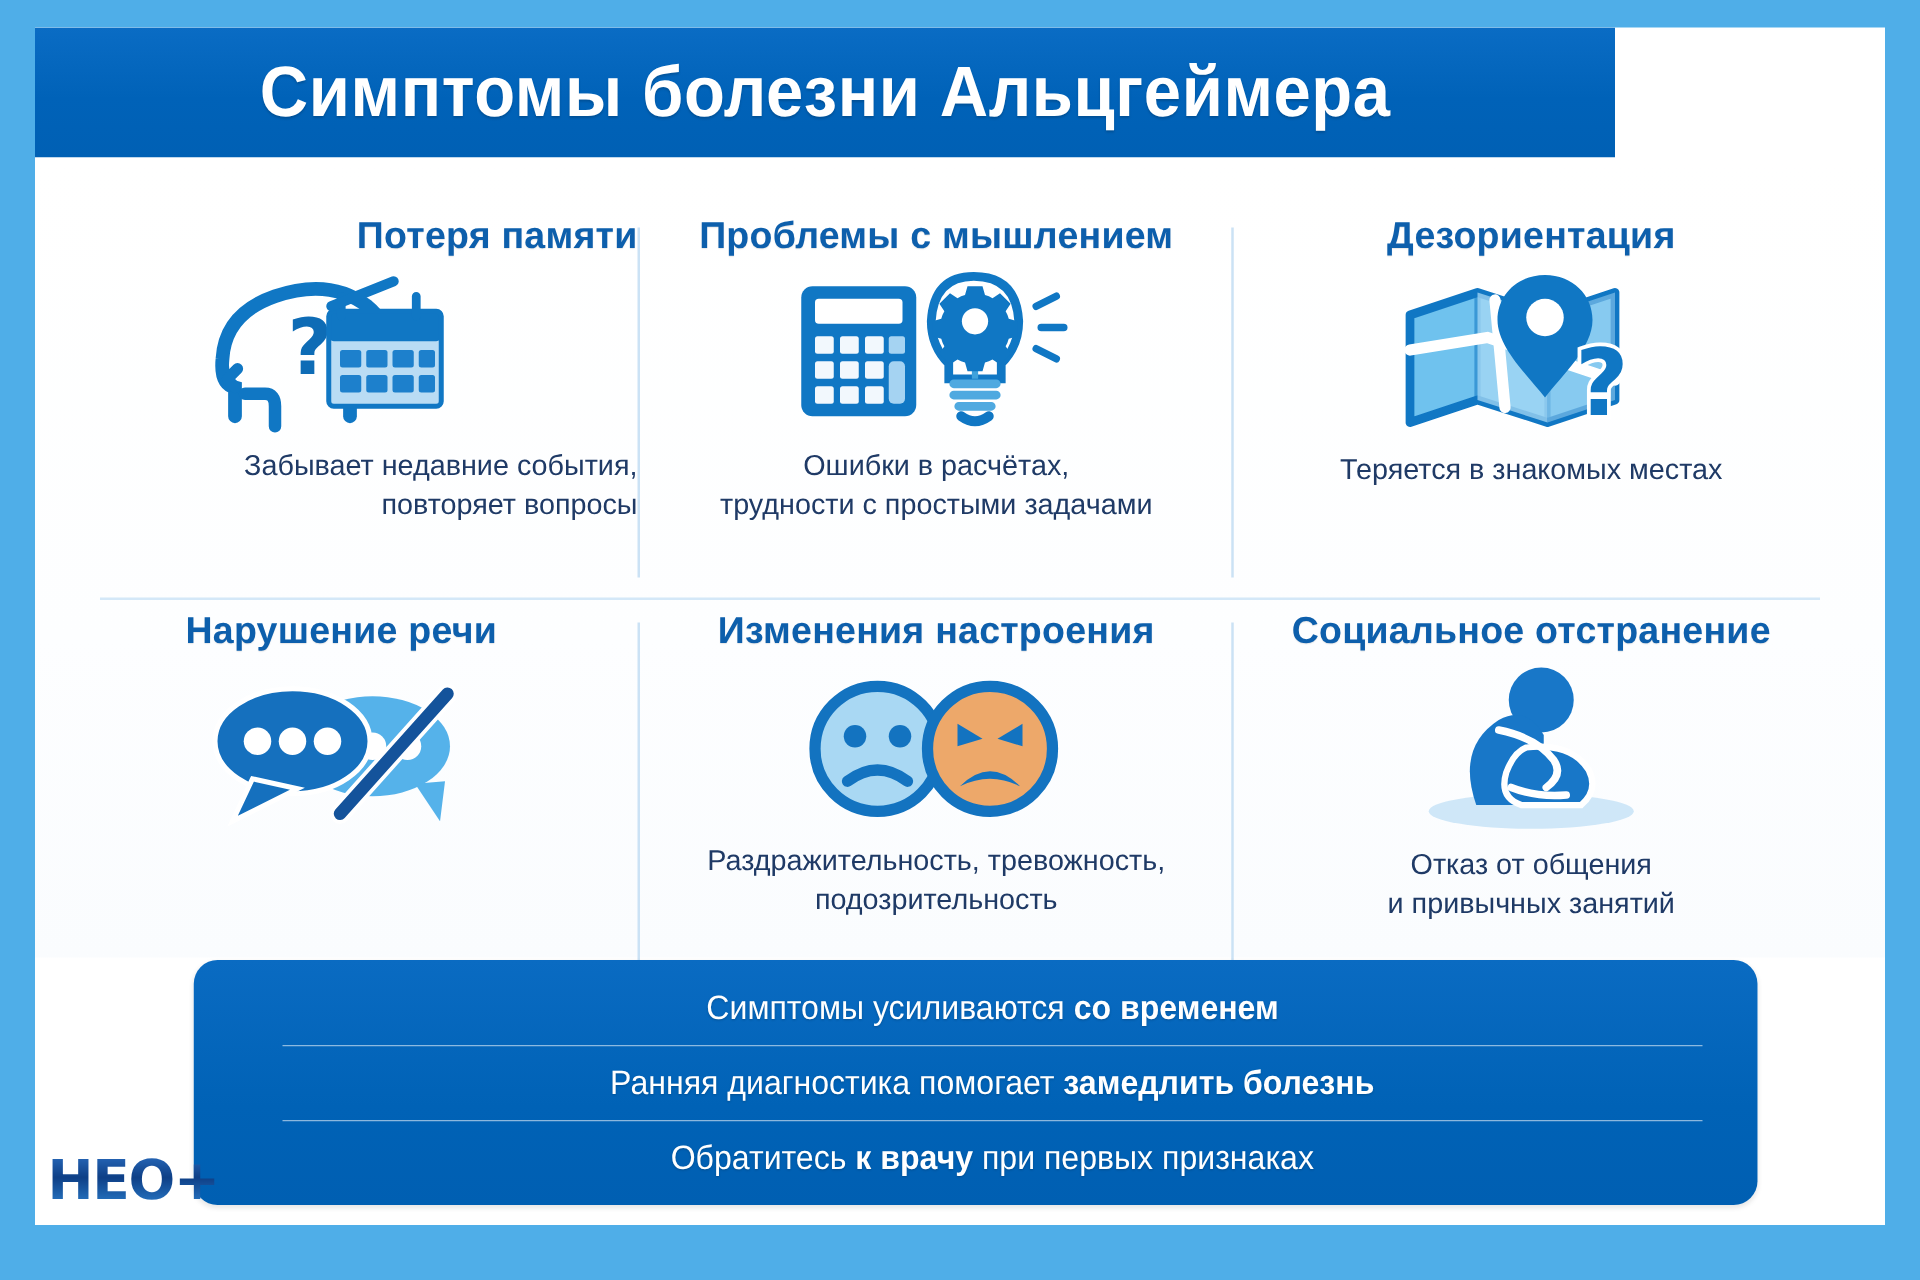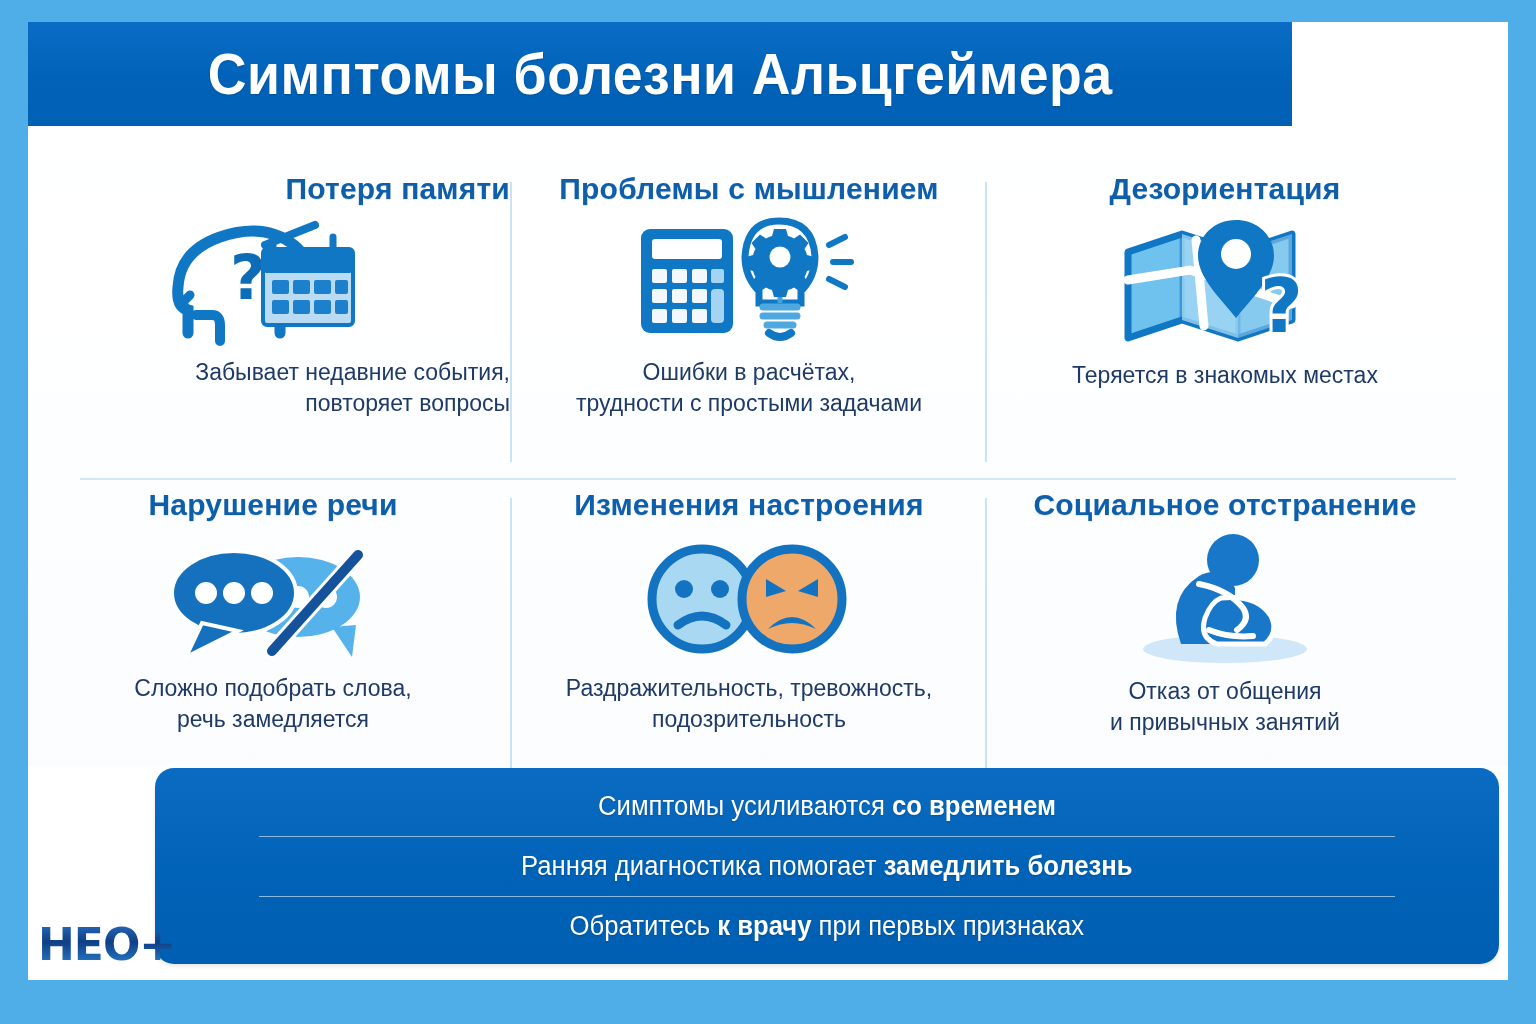--- a/index.html
+++ b/index.html
@@ -51,25 +51,26 @@
     letter-spacing:0.2px;white-space:nowrap;
     text-shadow:0 1px 1px rgba(0,0,0,.10);
   }
   .iconbox{height:145px;display:flex;align-items:center;justify-content:center;margin-top:6px;}
   .cell p{
     margin:0;color:#1F3A66;font-size:23px;line-height:1.33;font-weight:normal;
   }
   .cell.c2 .iconbox, .cell.c5 .iconbox{height:148px;}
   
   .banner{
-    position:absolute;left:127px;top:746px;width:1344px;height:196px;
+    position:absolute;left:127px;top:746px;width:1224px;height:196px;
     background:linear-gradient(180deg,#0A6BC2 0%,#0062B6 60%,#005FB2 100%);
     border-radius:19px;
     display:flex;flex-direction:column;align-items:center;justify-content:center;
     box-shadow:0 2px 4px rgba(0,0,0,.10);
+    padding-left:27px;
   }
   .banner .line{
     color:#FFFFFF;font-size:27px;white-space:nowrap;
     transform:scaleX(0.95);
     text-shadow:0 1px 2px rgba(0,0,0,.20);
     padding:14px 0;
   }
   .banner .line b{font-weight:bold;}
   .banner .rule{width:1136px;height:1px;background:rgba(255,255,255,.55);}
   
@@ -213,21 +214,20 @@
             <g fill="#FFFFFF">
               <circle cx="34" cy="48" r="11"></circle>
               <circle cx="62" cy="48" r="11"></circle>
               <circle cx="90" cy="48" r="11"></circle>
             </g>
           </g>
           <path d="M106 110 L192 14" stroke="#FFFFFF" stroke-width="16" stroke-linecap="round"></path>
           <path d="M106 110 L192 14" stroke="#14539B" stroke-width="10" stroke-linecap="round"></path>
         </svg>
       </div>
-      <p>Сложно подобрать слова,<br>речь замедляется</p>
     </div>
 
     <div class="cell c4">
       <h2>Изменения настроения</h2>
       <div class="iconbox">
         <svg width="215" height="120" viewBox="0 0 215 120">
           <g>
             <circle cx="60" cy="58" r="50" fill="#A9D8F3" stroke="#1373C0" stroke-width="9"></circle>
             <circle cx="42" cy="48" r="9" fill="#1373C0"></circle>
             <circle cx="78" cy="48" r="9" fill="#1373C0"></circle>

